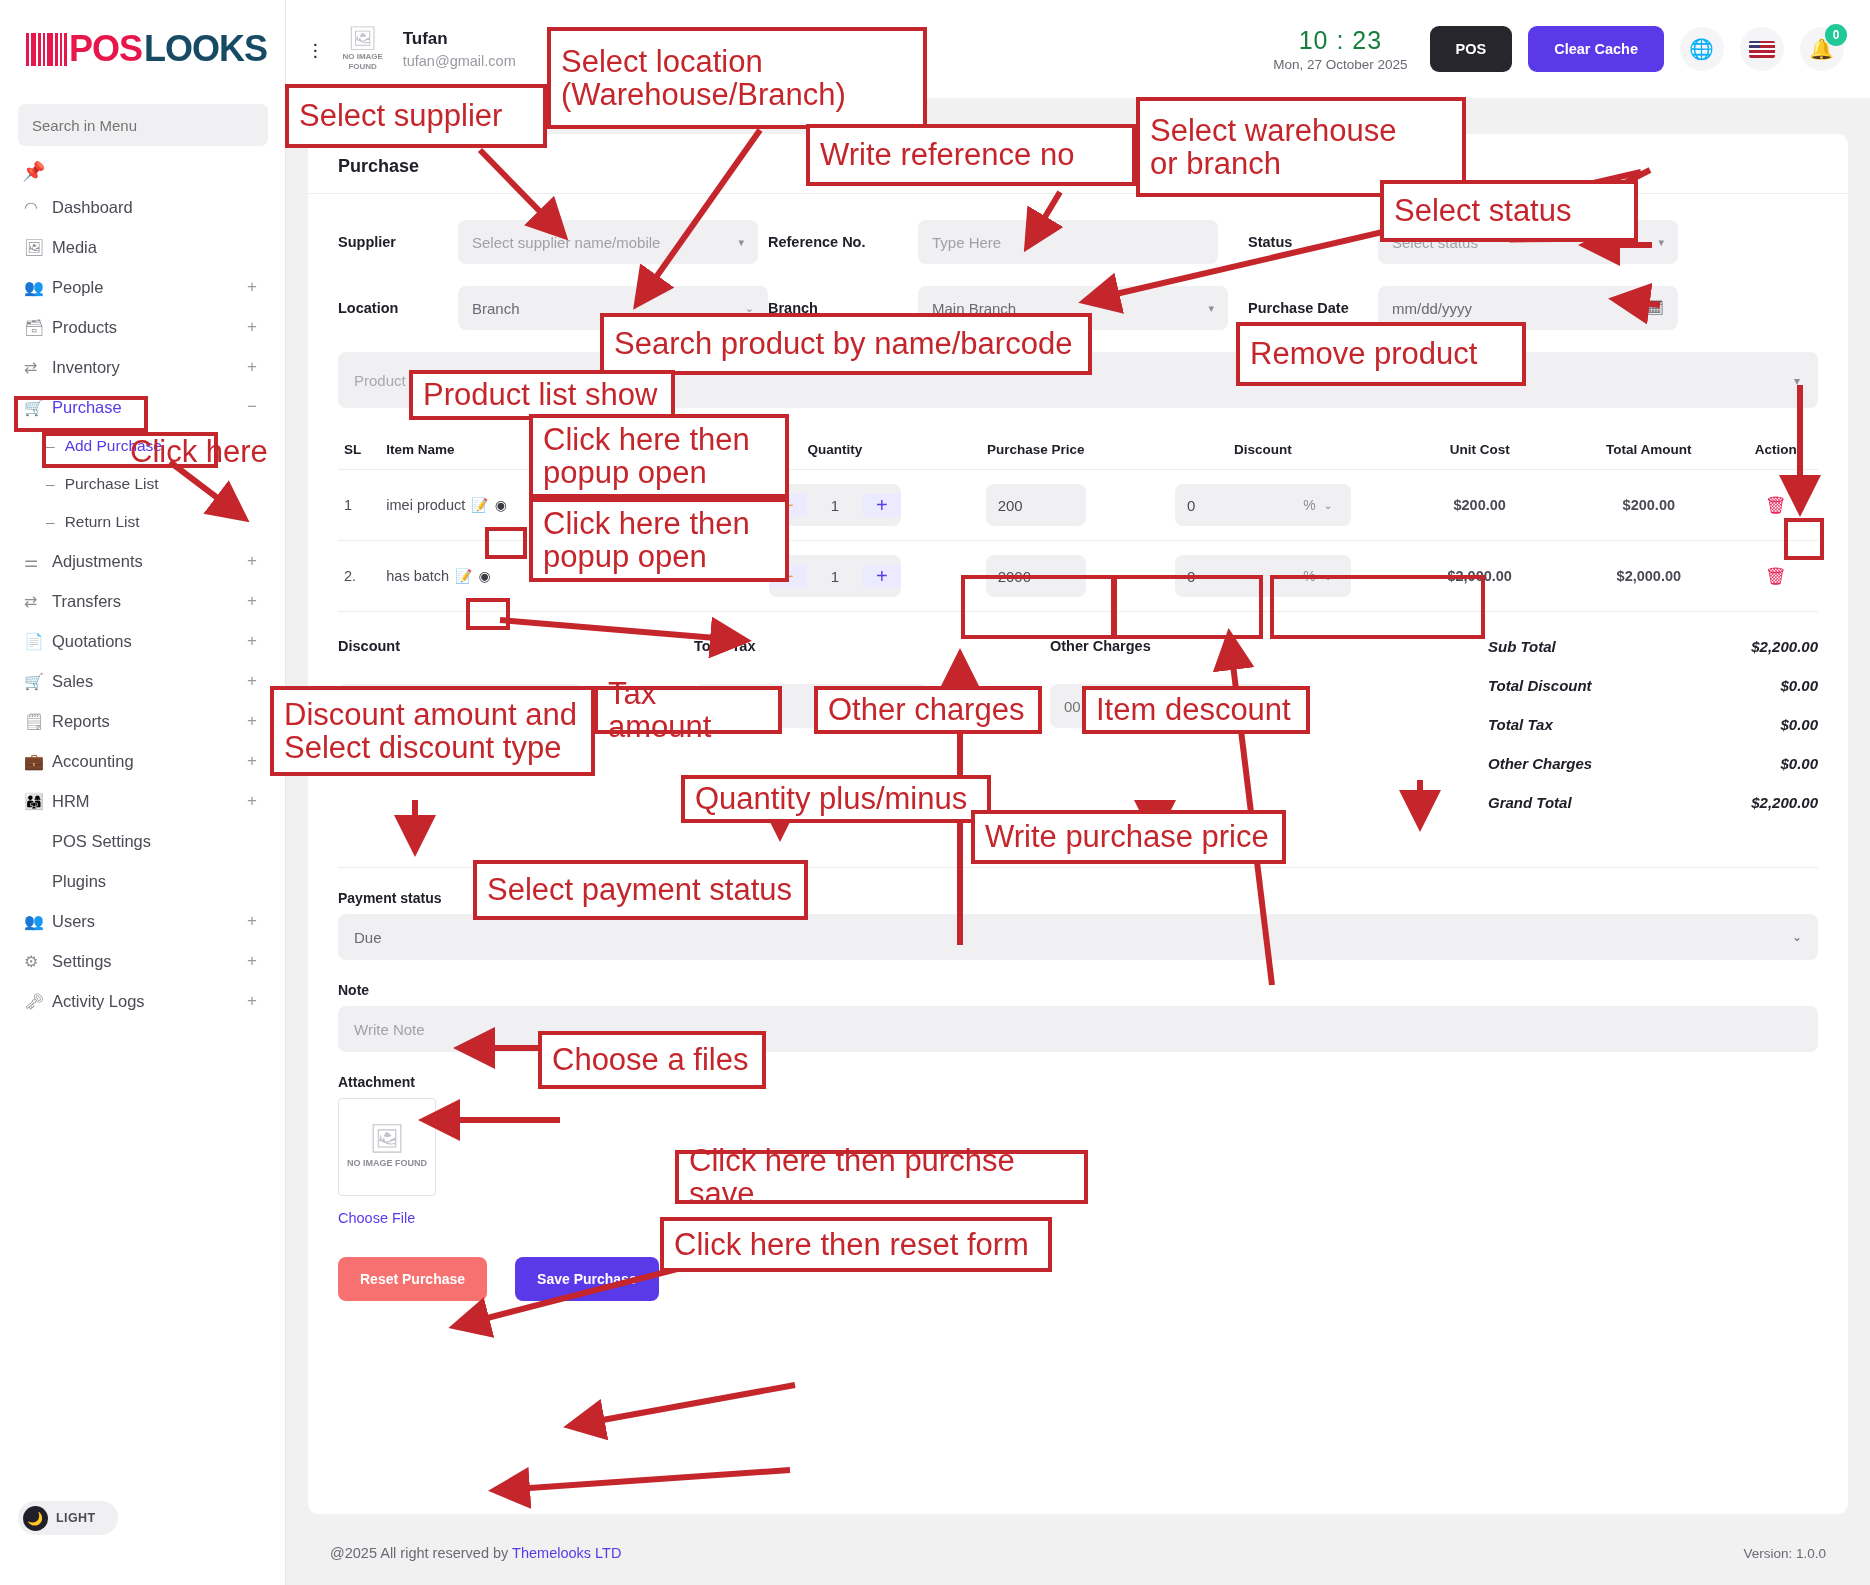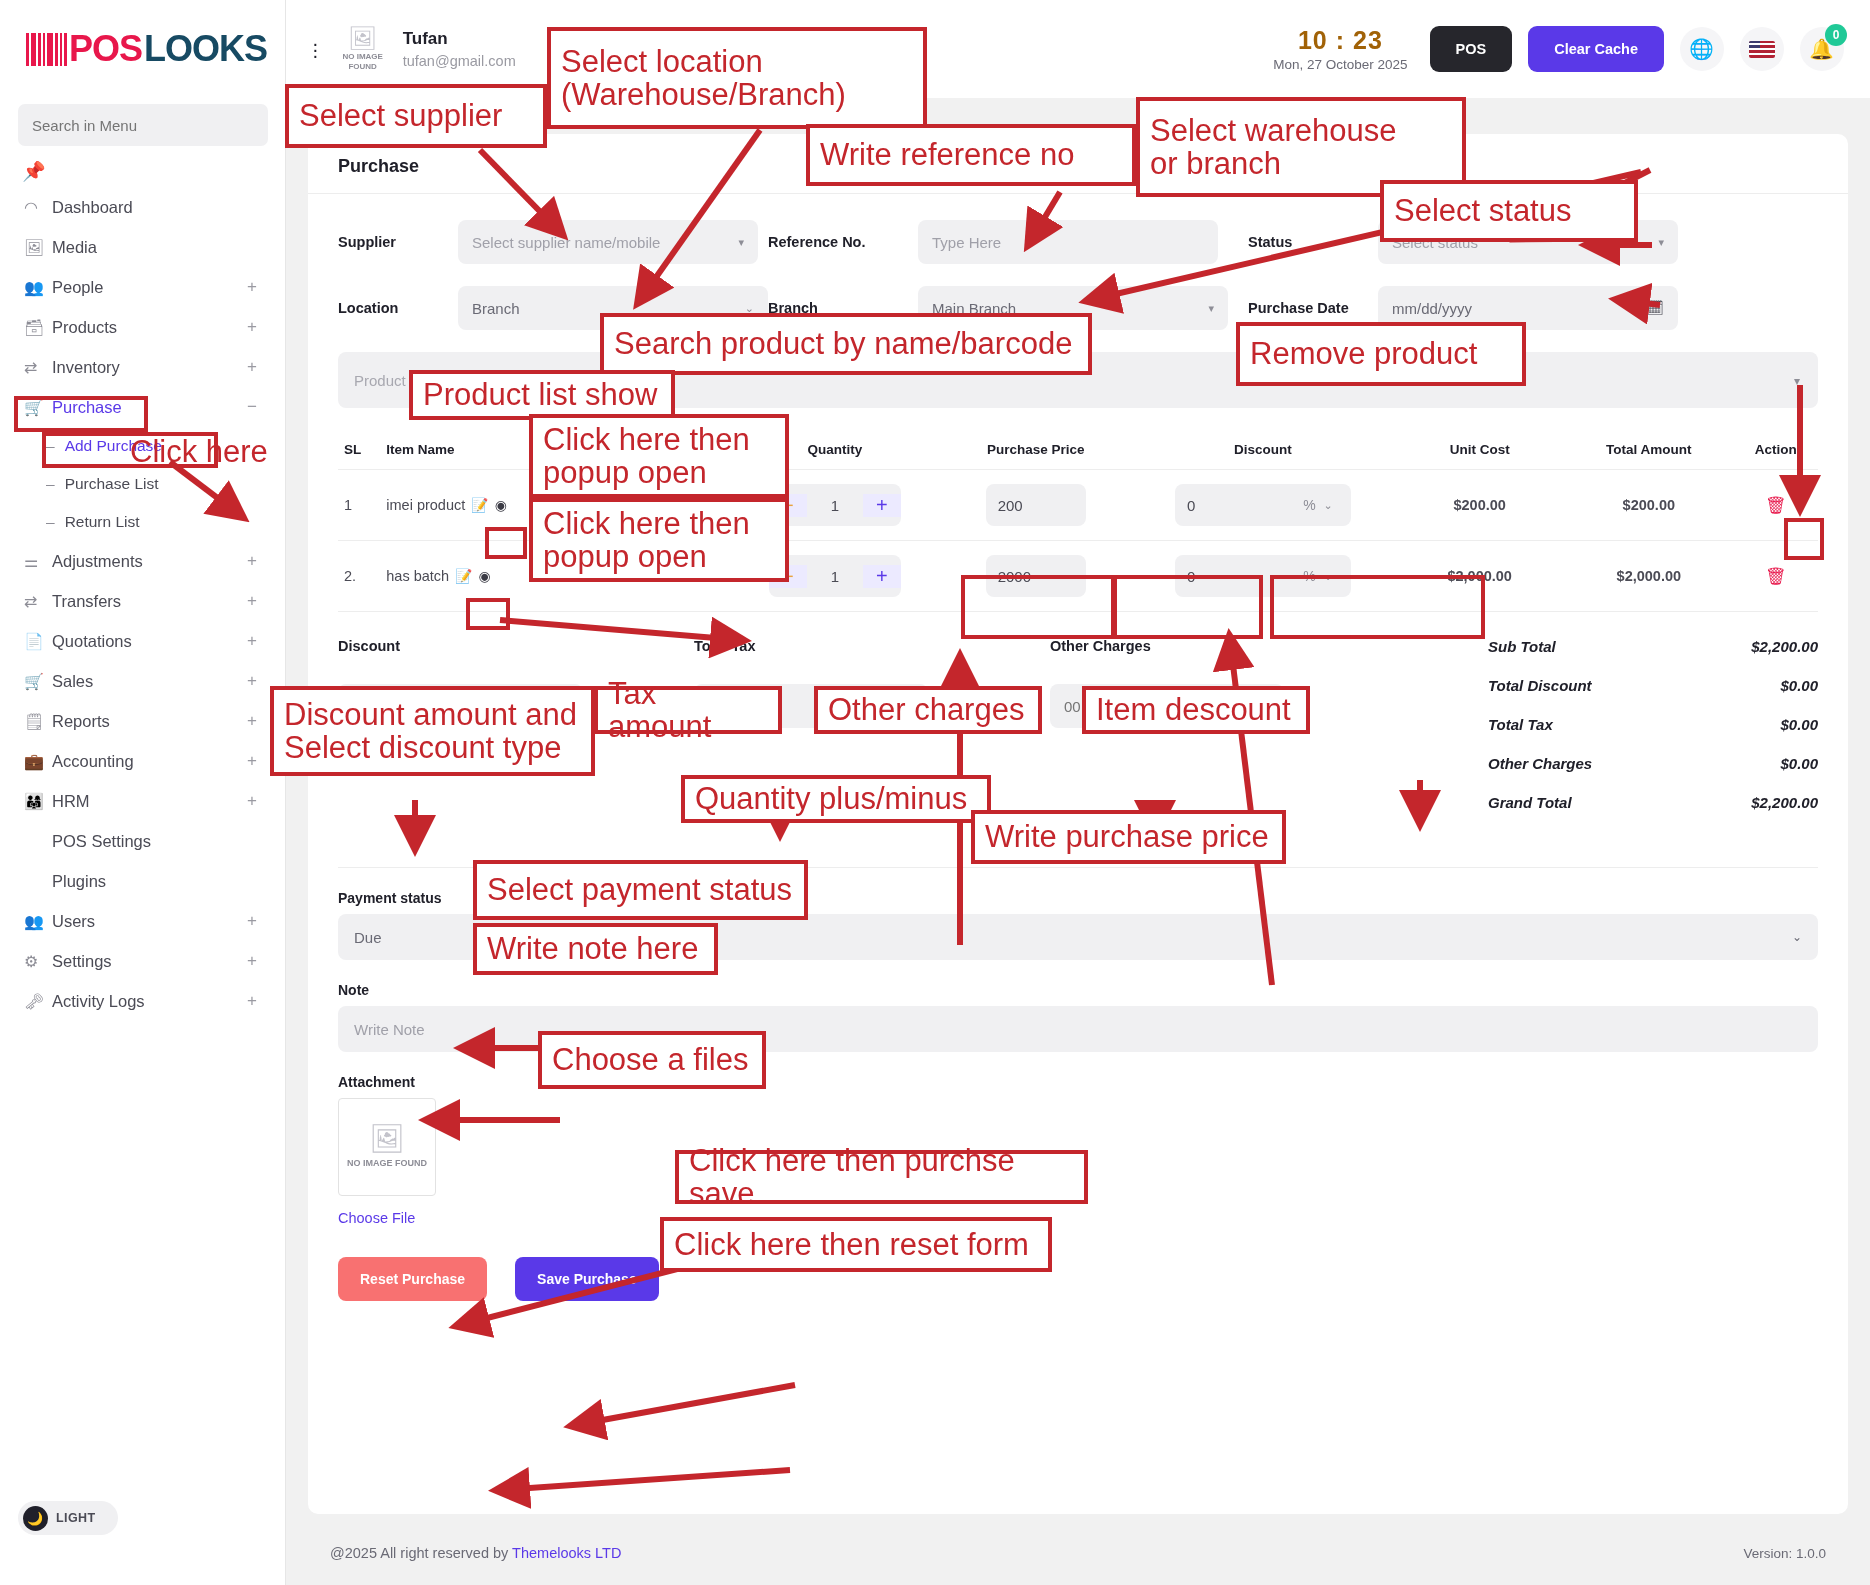--- a/index.html
+++ b/index.html
@@ -72,21 +72,21 @@
   .user-thumb {
     width: 52px; height: 52px; display:flex; flex-direction: column; align-items:center;
     justify-content: center; color: #a9a9b2; margin-right: 14px;
   }
   .user-thumb .ph { font-size: 23px; color: #c3c3cb; line-height: 1; }
   .user-thumb .cap { font-size: 8px; font-weight: 700; line-height: 1.15; text-align:center; margin-top:2px; color:#8d8d96;}
   .user-name { font-size: 17px; font-weight: 700; color: #20202a; }
   .user-mail { font-size: 14.5px; color: #9a9aa2; margin-top: 4px; }
   .top-right { margin-left: auto; display: flex; align-items: center; gap: 16px; }
   .clock { text-align: center; margin-right: 6px;}
-  .clock .t { font-size: 25px; font-weight: 700; color: #a16207; letter-spacing: 1px;}
+  .clock .t { font-size: 25px; font-weight: 400; color: #15803d; letter-spacing: 1px;}
   .clock .d { font-size: 13.5px; color: #6a6a75; margin-top: 2px;}
   .btn-pos {
     background: #26262c; color:#fff; border:none; border-radius: 9px;
     height: 46px; padding: 0 26px; font-size: 14.5px; font-weight: 700; cursor:pointer;
     font-family: "Liberation Sans", sans-serif;
   }
   .btn-cache {
     background: #5a39e8; color:#fff; border:none; border-radius: 9px;
     height: 46px; padding: 0 26px; font-size: 14.5px; font-weight: 700; cursor:pointer;
     font-family: "Liberation Sans", sans-serif;
@@ -706,18 +706,17 @@
 popup open</div>
     <div class="anno-text-only" style="left:130px;top:434px;">Click here</div>
     <div class="anno-box" style="left:270px;top:686px;width:325px;height:90px;display:flex;align-items:center;">Discount amount and
 Select discount type</div>
     <div class="anno-box" style="left:594px;top:686px;width:188px;height:48px;display:flex;align-items:center;">Tax amount</div>
     <div class="anno-box" style="left:814px;top:686px;width:228px;height:48px;display:flex;align-items:center;">Other charges</div>
     <div class="anno-box" style="left:1082px;top:686px;width:228px;height:48px;display:flex;align-items:center;">Item descount</div>
     <div class="anno-box" style="left:681px;top:775px;width:310px;height:48px;display:flex;align-items:center;">Quantity plus/minus</div>
     <div class="anno-box" style="left:971px;top:810px;width:315px;height:54px;display:flex;align-items:center;">Write purchase price</div>
     <div class="anno-box" style="left:473px;top:860px;width:335px;height:60px;display:flex;align-items:center;">Select payment status</div>
-    <div class="anno-box" style="left:473px;top:923px;width:245px;height:52px;display:flex;align-items:center;">Write note here</div>
     <div class="anno-box" style="left:538px;top:1031px;width:228px;height:58px;display:flex;align-items:center;">Choose a files</div>
     <div class="anno-box" style="left:675px;top:1150px;width:413px;height:54px;display:flex;align-items:center;">Click here then purchse save</div>
     <div class="anno-box" style="left:660px;top:1217px;width:392px;height:55px;display:flex;align-items:center;">Click here then reset form</div>
   </div>
 </div>
 
 </body></html>

